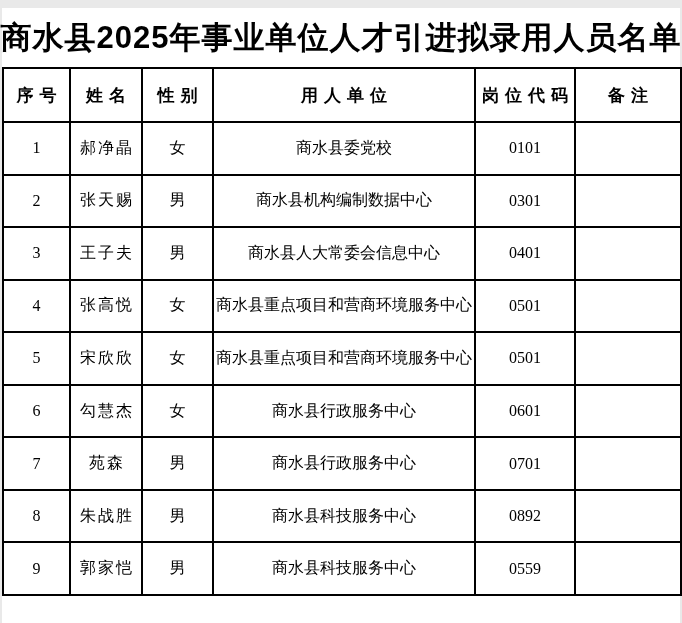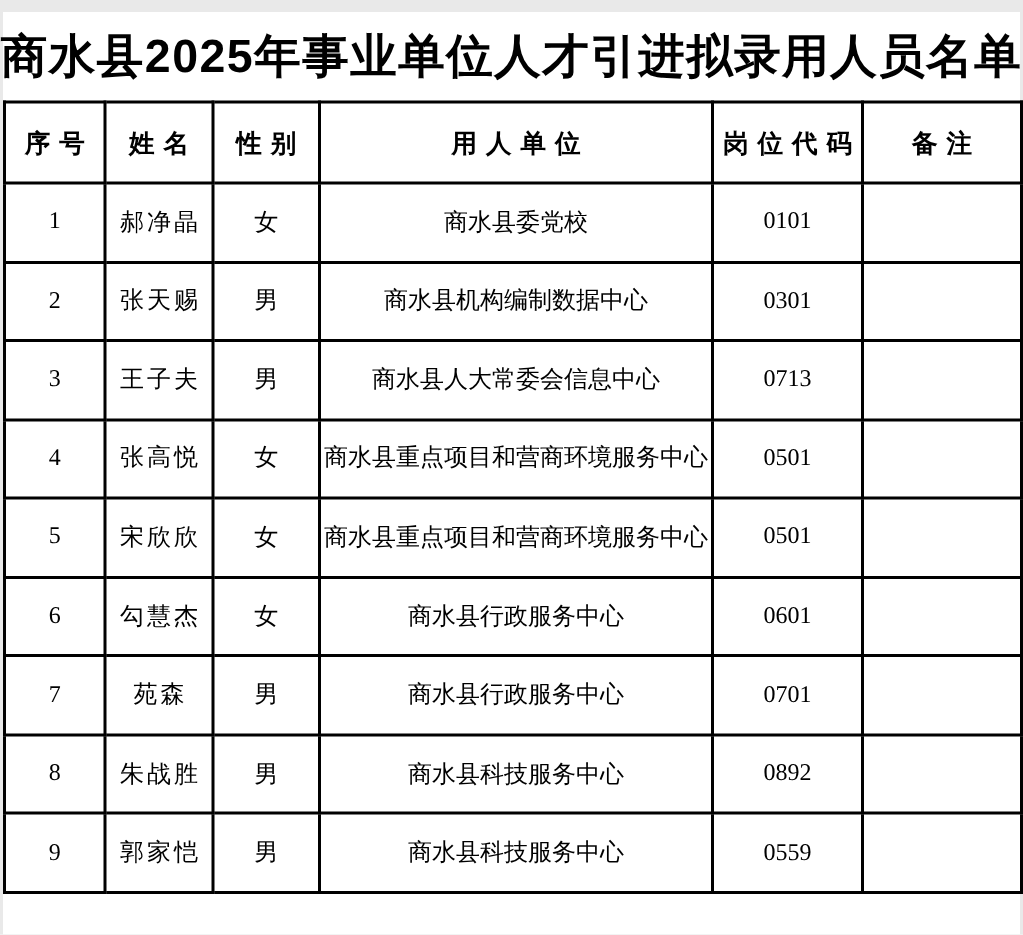--- a/index.html
+++ b/index.html
@@ -94,21 +94,21 @@
         <td class="c-gender">男</td>
         <td class="c-unit">商水县机构编制数据中心</td>
         <td class="c-code">0301</td>
         <td class="c-remark"></td>
       </tr>
       <tr>
         <td class="c-no">3</td>
         <td class="c-name">王子夫</td>
         <td class="c-gender">男</td>
         <td class="c-unit">商水县人大常委会信息中心</td>
-        <td class="c-code">0713</td>
+        <td class="c-code">0401</td>
         <td class="c-remark"></td>
       </tr>
       <tr>
         <td class="c-no">4</td>
         <td class="c-name">张高悦</td>
         <td class="c-gender">女</td>
         <td class="c-unit">商水县重点项目和营商环境服务中心</td>
         <td class="c-code">0501</td>
         <td class="c-remark"></td>
       </tr>

